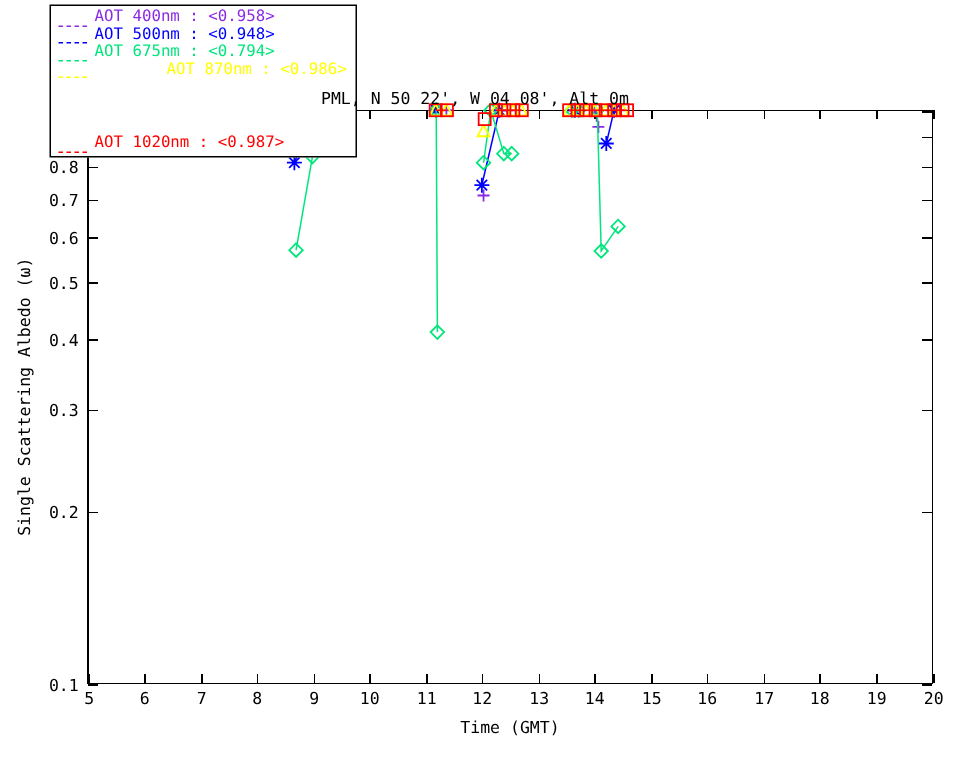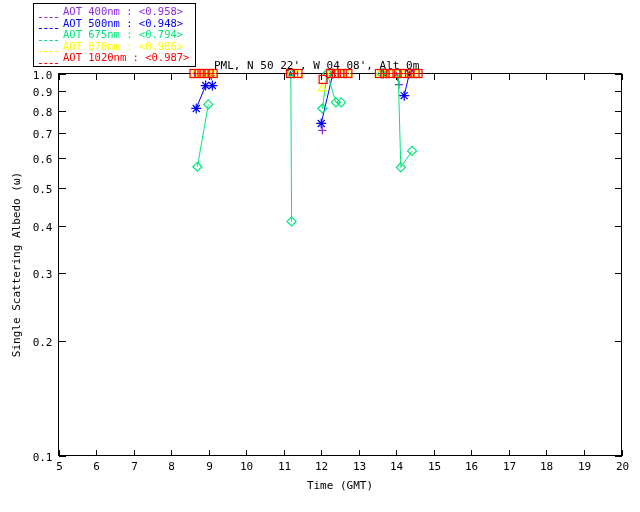--- a/index.html
+++ b/index.html
@@ -227,25 +227,25 @@
         <span class="legend-label">AOT  400nm : &lt;0.958&gt;</span>
       </div>
       <div class="legend-row" style="color: rgb(0, 0, 255);">
         <span class="legend-dash"></span>
         <span class="legend-label">AOT  500nm : &lt;0.948&gt;</span>
       </div>
       <div class="legend-row" style="color: rgb(0, 230, 124);">
         <span class="legend-dash"></span>
         <span class="legend-label">AOT  675nm : &lt;0.794&gt;</span>
       </div>
-      <div class="legend-row" style="color: rgb(255, 255, 0);">
+      <div class="legend-row" style="color: rgb(255, 255, 0); gap: 48px;">
         <span class="legend-dash"></span>
         <span class="legend-label">AOT  870nm : &lt;0.986&gt;</span>
       </div>
-      <div class="legend-row" style="color: rgb(255, 0, 0);">
+      <div class="legend-row" style="color: rgb(255, 0, 0); margin-top: 38px;">
         <span class="legend-dash"></span>
         <span class="legend-label">AOT 1020nm : &lt;0.987&gt;</span>
       </div>
     </div>
   <div class="hdr">
     <div>PML, N 50 22', W 04 08', Alt 0m</div>
   </div>
 </div>
 
 </body></html>

